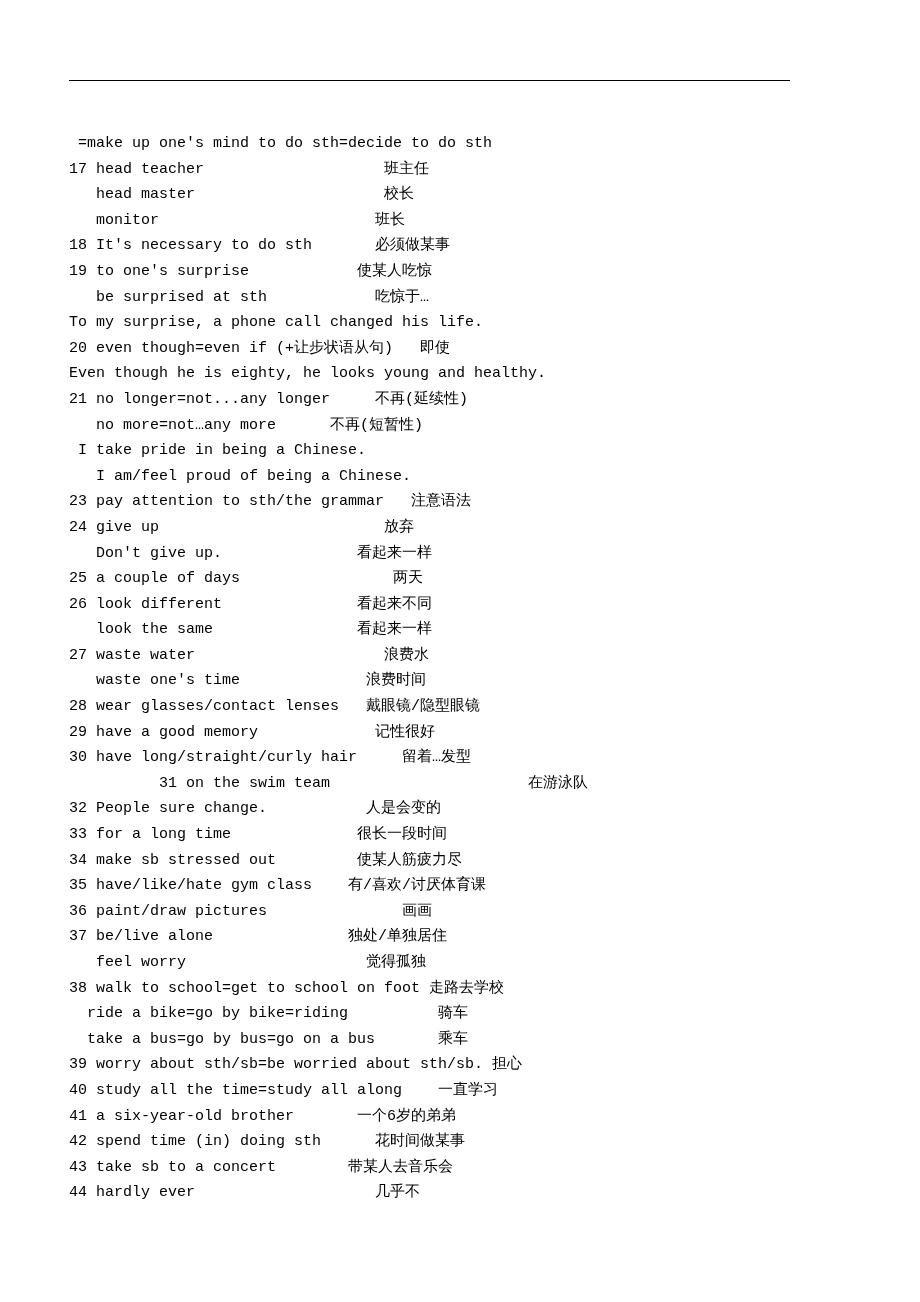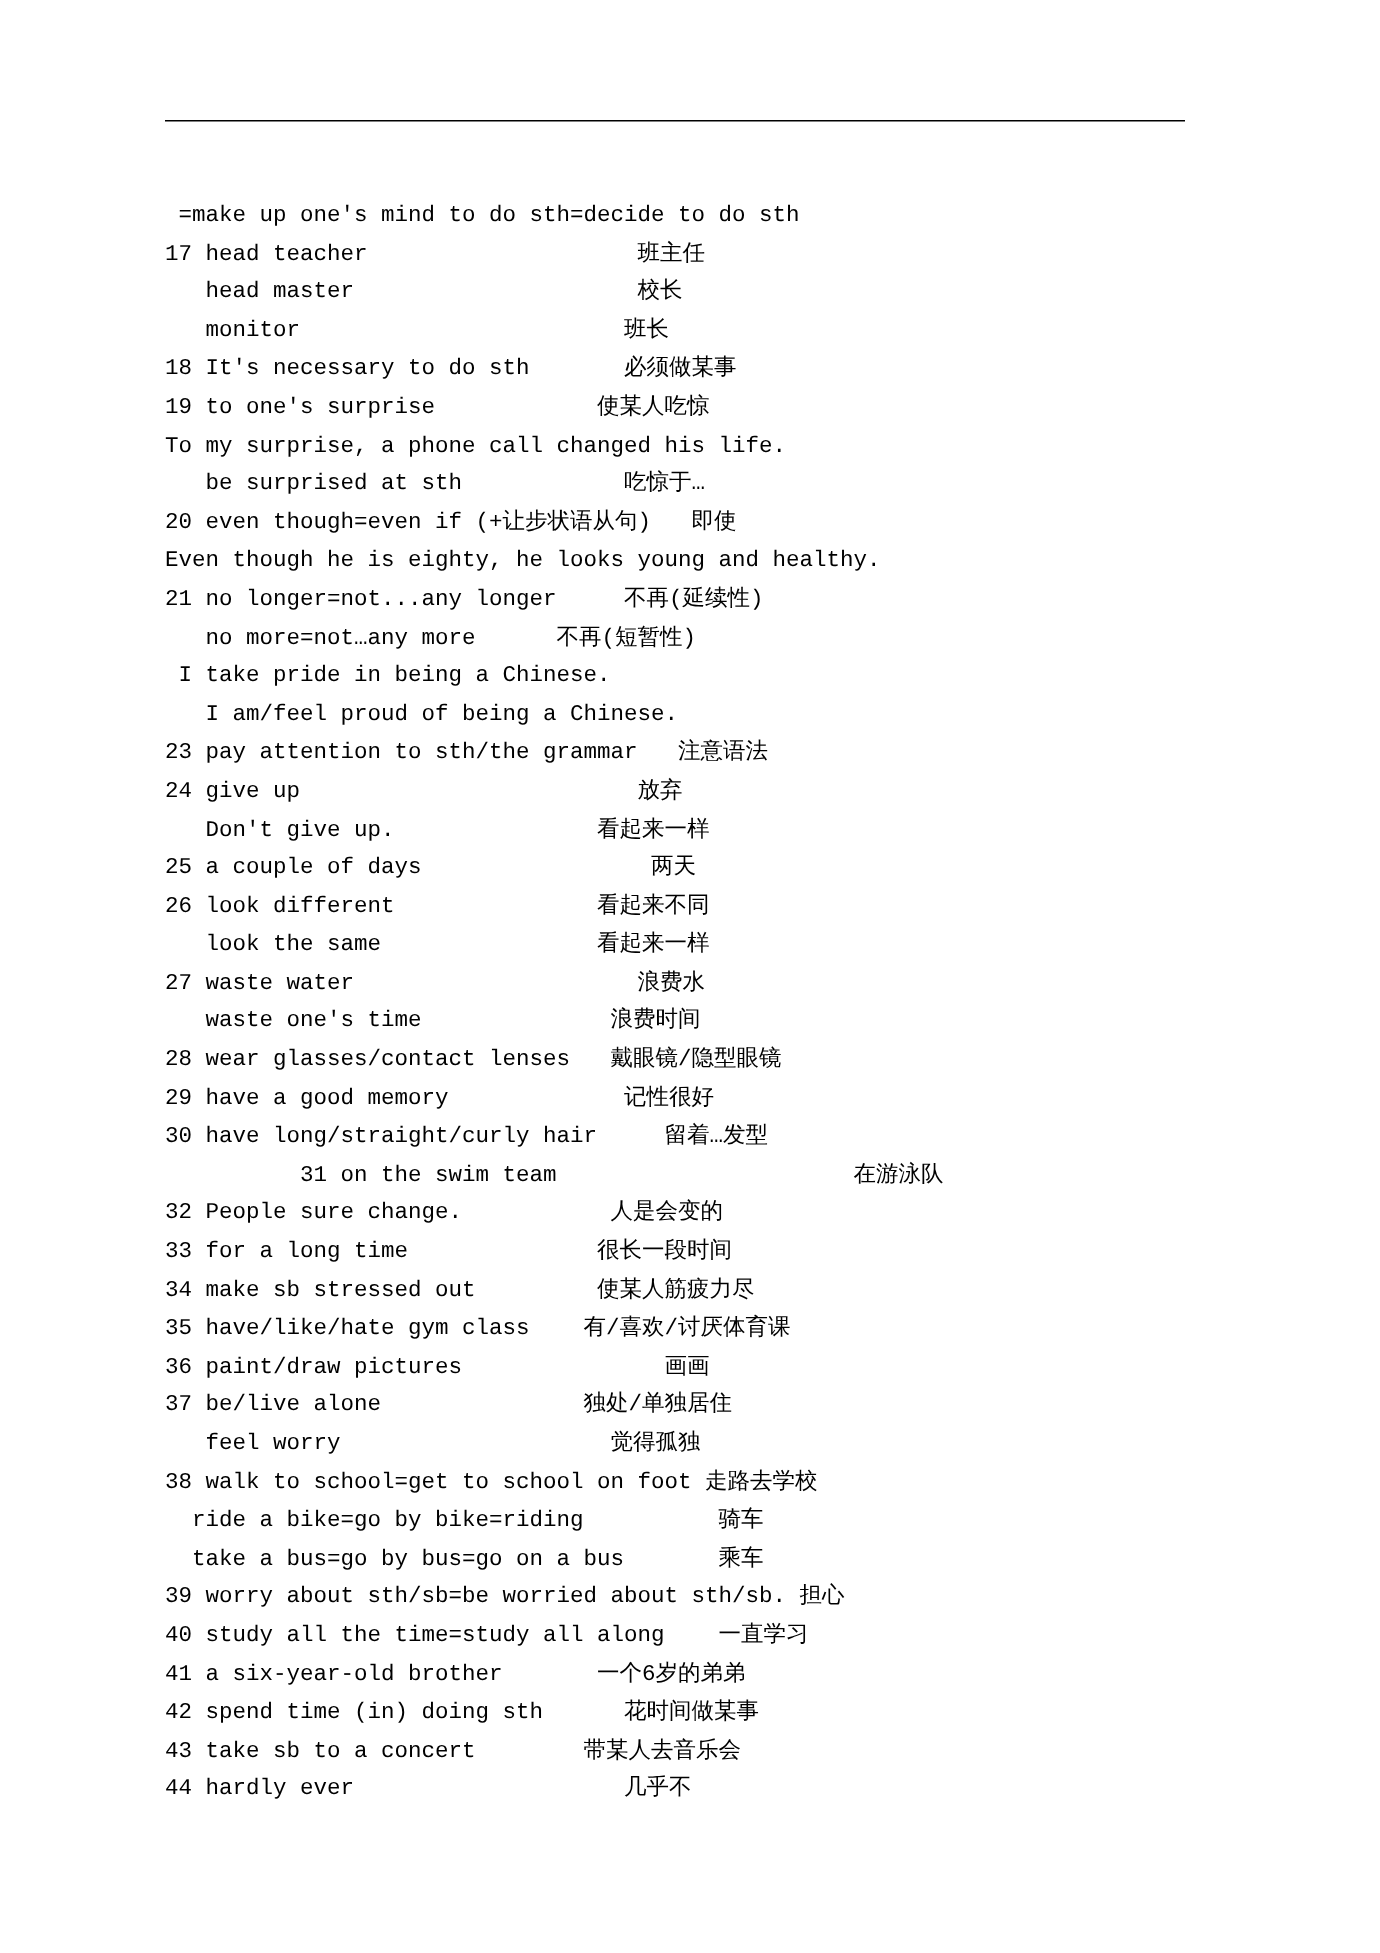--- a/index.html
+++ b/index.html
@@ -5,21 +5,21 @@
   body {
     margin: 0;
     padding: 0;
     background: #fff;
     font-family: "SimSun", "宋体", serif;
     font-size: 15px;
     color: #000;
     width: 920px;
   }
   .page {
-    padding: 80px 130px 40px 110px;
+    padding: 80px 130px 40px 69px;
   }
   .hr {
     border-top: 1.5px solid #000;
     margin-bottom: 50px;
   }
   .line {
     white-space: pre;
     line-height: 25.6px;
     font-family: "SimSun", "宋体", "Courier New", monospace;
   }
@@ -29,22 +29,22 @@
 
 <div class="page">
   <div class="hr"></div>
   <div id="content">
       <div class="line"> =make up one's mind to do sth=decide to do sth</div>
       <div class="line">17 head teacher                    班主任</div>
       <div class="line">   head master                     校长</div>
       <div class="line">   monitor                        班长</div>
       <div class="line">18 It's necessary to do sth       必须做某事</div>
       <div class="line">19 to one's surprise            使某人吃惊</div>
+      <div class="line">   be surprised at sth            吃惊于…</div>
       <div class="line">To my surprise, a phone call changed his life.</div>
-      <div class="line">   be surprised at sth            吃惊于…</div>
       <div class="line">20 even though=even if (+让步状语从句)   即使</div>
       <div class="line">Even though he is eighty, he looks young and healthy.</div>
       <div class="line">21 no longer=not...any longer     不再(延续性)</div>
       <div class="line">   no more=not…any more      不再(短暂性)</div>
       <div class="line"> I take pride in being a Chinese.</div>
       <div class="line">   I am/feel proud of being a Chinese.</div>
       <div class="line">23 pay attention to sth/the grammar   注意语法</div>
       <div class="line">24 give up                         放弃</div>
       <div class="line">   Don't give up.               看起来一样</div>
       <div class="line">25 a couple of days                 两天</div>

